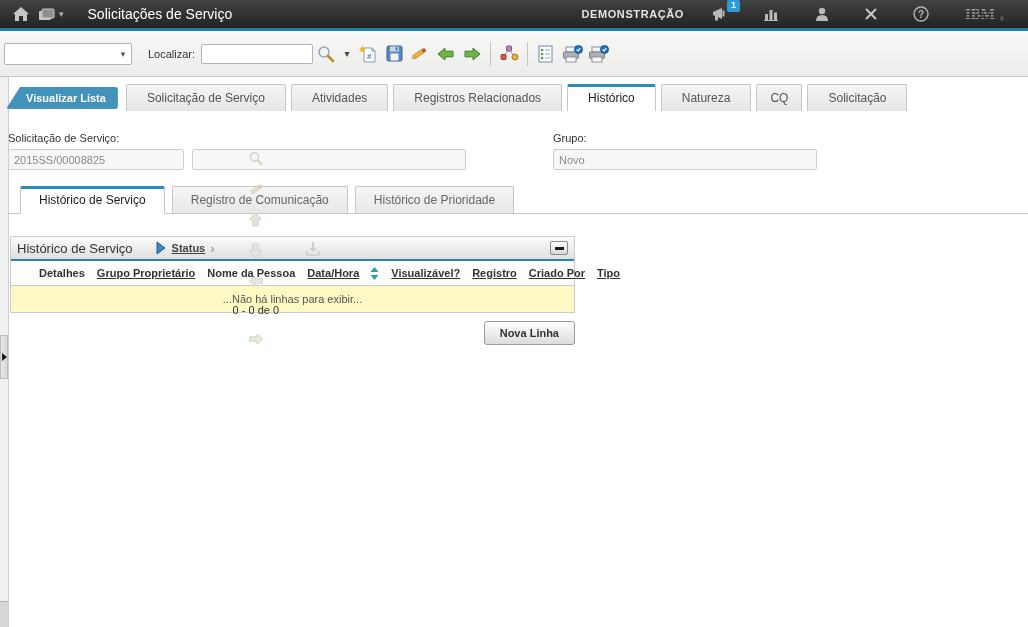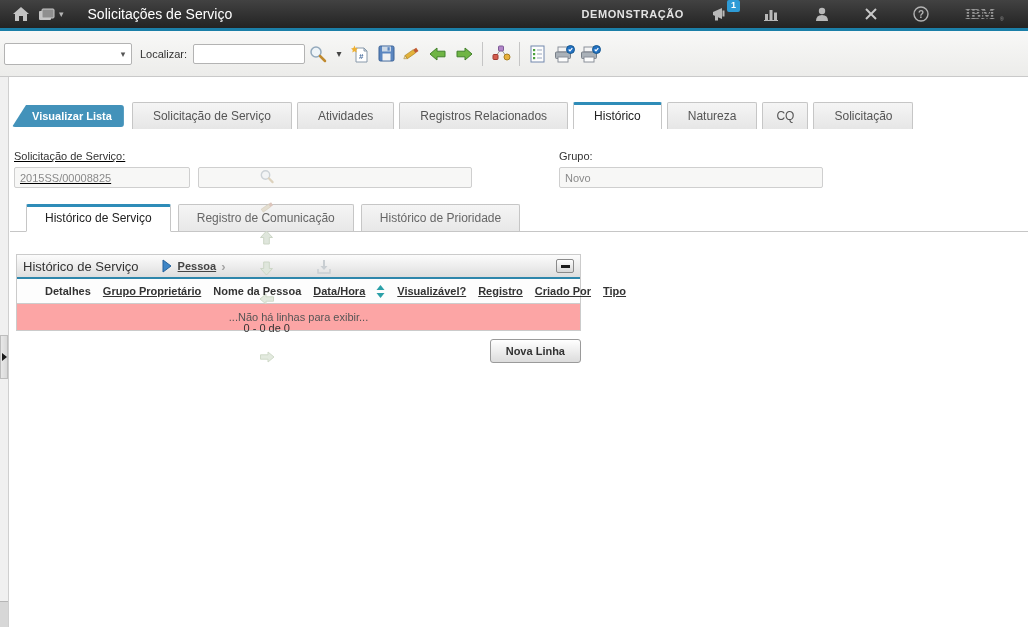--- a/index.html
+++ b/index.html
@@ -19,56 +19,56 @@
   .goto-caret { color: #b5b5b5; font-size: 9px; margin-left: 3px; }
   .accent-line { height: 3px; background: #1b7fa8; }
 
   
   .toolbar { height: 46px; background: linear-gradient(#f8f8f7, #ececea);
     border-bottom: 1px solid #c9c9c9; display: flex; align-items: center; padding: 0 4px; }
   .action-select { width: 128px; height: 22px; background: #fff; border: 1px solid #b3b3b3;
     border-radius: 2px; display: flex; align-items: center; cursor: pointer; }
   .action-select .sel-val { flex: 1; font-size: 11px; padding: 0 4px; color: #333; }
   .action-select .sel-caret { width: 16px; color: #555; font-size: 9px; text-align: center; }
-  .loc-label { font-size: 11px; color: #333; margin: 0 6px 0 8px; }
+  .loc-label { font-size: 11px; color: #333; margin: 0 6px 0 16px; }
   .loc-input { width: 112px; height: 20px; border: 1px solid #b3b3b3; border-radius: 2px;
     font-size: 11px; padding: 0 4px; font-family: "Liberation Sans", sans-serif; }
   .tbtn { display: inline-flex; align-items: center; justify-content: center;
     width: 26px; height: 26px; cursor: pointer; }
   .tbtn.narrow { width: 16px; }
   .tb-sep { width: 1px; height: 24px; background: #c5c5c5; margin: 0 5px; }
   .caret-sm { color: #444; font-size: 10px; }
 
   
   .main { position: relative; height: 550px; }
   .left-strip { position: absolute; left: 0; top: 0; bottom: 0; width: 9px;
     background: #f0f0f0; border-right: 1px solid #cfcfcf; }
   .strip-handle { position: absolute; top: 258px; left: 0; width: 8px; height: 44px;
     background: linear-gradient(90deg,#e8e8e8,#d9d9d9); border: 1px solid #bdbdbd;
     display: flex; align-items: center; justify-content: center; cursor: pointer; }
   .strip-handle .tri { width: 0; height: 0; border-top: 4px solid transparent;
     border-bottom: 4px solid transparent; border-left: 5px solid #1a1a1a; }
   .strip-bottom { position: absolute; bottom: 0; left: 0; width: 8px; height: 26px;
     background: #d7d7d7; border-top: 1px solid #b5b5b5; }
-  .content { margin-left: 10px; padding-top: 25px; }
+  .content { margin-left: 4px; padding-top: 7px; }
 
   
   .tabrow { display: flex; align-items: flex-end; padding-left: 2px; }
   .list-tab { background: #4392ba; color: #fff; font-size: 11px; font-weight: bold;
     padding: 5px 12px 5px 20px; border-radius: 3px; margin-right: 8px; cursor: pointer;
     clip-path: polygon(14px 0, 100% 0, 100% 100%, 0 100%); position: relative; top: -2px; }
   .tab { background: linear-gradient(#f5f5f5, #e6e6e6); border: 1px solid #c6c6c6;
     border-bottom: none; color: #555; font-size: 12px; padding: 6px 20px 6px;
     margin-right: 5px; border-radius: 2px 2px 0 0; cursor: pointer; white-space: nowrap; }
   .tab.active { background: #fff; color: #222; border-top: 3px solid #2e8cb8; padding-top: 4px; }
   .tab.sm { padding: 6px 13px; }
 
   
   .form-area { display: flex; margin-top: 21px; padding-left: 4px; }
-  .form-col1 { width: 545px; text-decoration: underline; }
+  .form-col1 { width: 545px; }
   .fld-label { font-size: 11px; color: #333; margin-bottom: 5px; display: block; }
   .in-row { display: flex; gap: 8px; }
   input.ro { background: #f7f7f6; border: 1px solid #cfcfcf; height: 21px; font-size: 11px;
     color: #8a8a8a; padding: 0 5px; border-radius: 2px; font-family: "Liberation Sans", sans-serif; }
   .w176 { width: 176px; } .w274 { width: 274px; } .w264 { width: 264px; }
 
   
   .subtabrow { display: flex; margin-top: 16px; padding-left: 16px;
     border-bottom: 1px solid #c6c6c6; }
   .subtab { background: linear-gradient(#f5f5f5, #e8e8e8); border: 1px solid #c6c6c6;
@@ -92,21 +92,21 @@
   .minbtn { margin-left: auto; width: 18px; height: 14px; border: 1px solid #8a8a8a;
     border-radius: 2px; background: linear-gradient(#fdfdfd, #d8d8d8);
     display: flex; align-items: center; justify-content: center; cursor: pointer; }
   .minbtn .dash { width: 9px; height: 3px; background: #1a1a1a; }
   .tbl-header { display: flex; align-items: center; background: #fdfdfd;
     border-bottom: 1px solid #ccc; height: 25px; padding-left: 28px; gap: 12px;
     font-size: 11px; font-weight: bold; color: #333; white-space: nowrap; }
   .colhead { cursor: pointer; }
   .colhead.sortable { text-decoration: underline; }
   .col-sortwrap { display: inline-flex; align-items: center; gap: 11px; }
-  .tbl-empty { height: 26px; background: #fca5a5; display: flex; align-items: center;
+  .tbl-empty { height: 26px; background: #fef9c3; display: flex; align-items: center;
     justify-content: center; font-size: 11px; color: #555; }
   .newrow-bar { width: 571px; display: flex; justify-content: flex-end; margin-top: 8px; }
   .newrow-btn { background: linear-gradient(#ffffff, #dcdcdc); border: 1px solid #9a9a9a;
     border-radius: 3px; font-size: 11px; font-weight: bold; color: #333;
     padding: 5px 15px; cursor: pointer; font-family: "Liberation Sans", sans-serif; }
 </style>
 </head>
 <body>
 
 <div class="topbar">
@@ -309,21 +309,21 @@
 
     <div class="tablebox">
       <div class="tbl-toolbar">
         <span class="tbl-title">Histórico de Serviço</span>
         <span class="filter-group">
           <span style="display:inline-flex;">
             <svg width="12" height="14">
                 <polygon points="2,1 10,7 2,13" fill="#3d85c6" stroke="#24619c"></polygon>
               </svg>
           </span>
-          <span class="filter-link">Pessoa</span>
+          <span class="filter-link">Status</span>
           <span class="chev">›</span>
         </span>
         <span class="dis-icons">
           <span style="display:inline-flex;">
             <svg width="16" height="15">
                 <circle cx="6.5" cy="6" r="4.2" fill="#f2f4f5" stroke="#ccd2d6" stroke-width="1.4"></circle>
                 <line x1="9.8" y1="9.3" x2="13.6" y2="13.1" stroke="#ddd2bd" stroke-width="2.2" stroke-linecap="round"></line>
               </svg>
           </span>
           <span style="display:inline-flex;">

